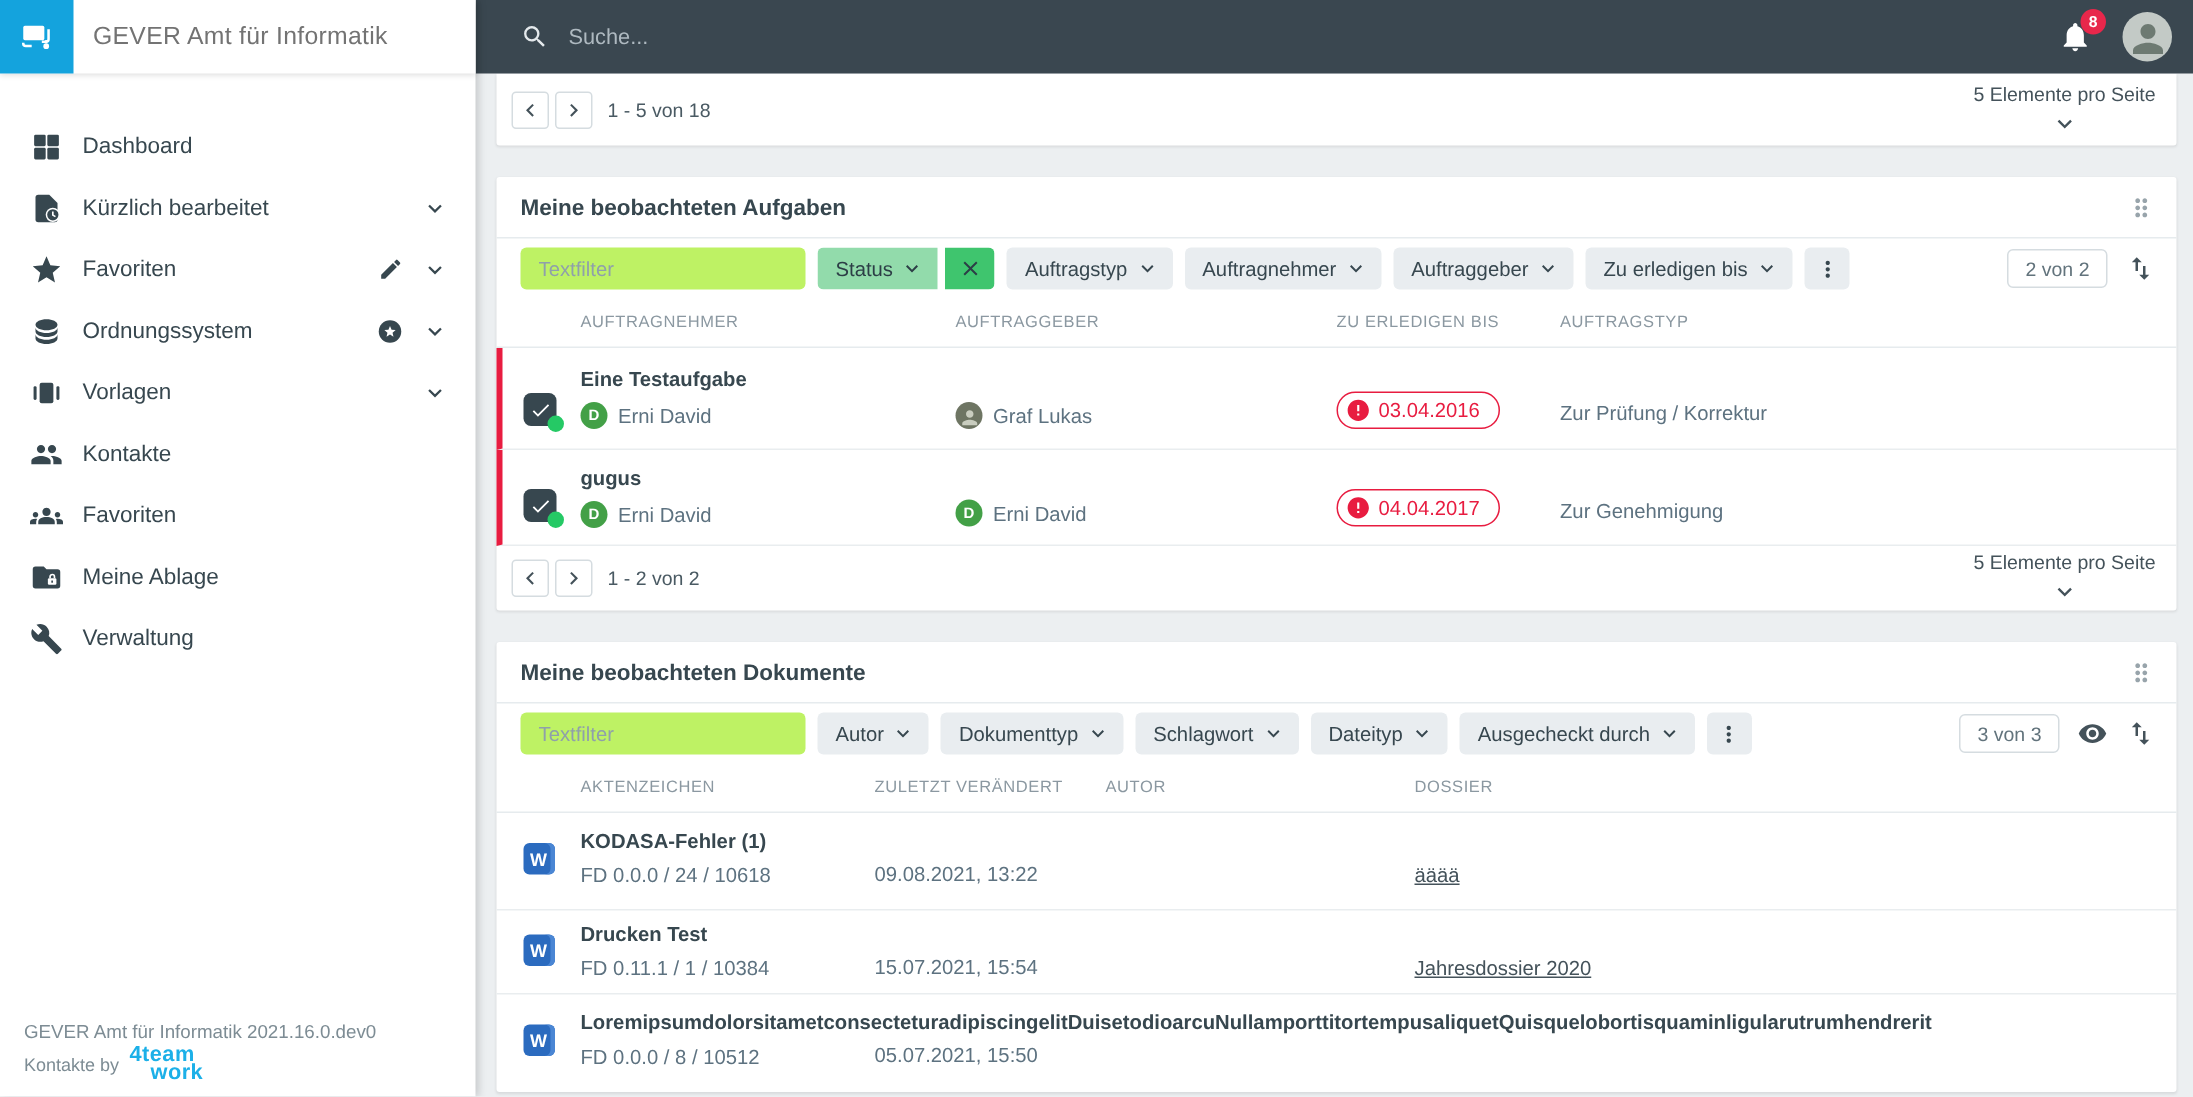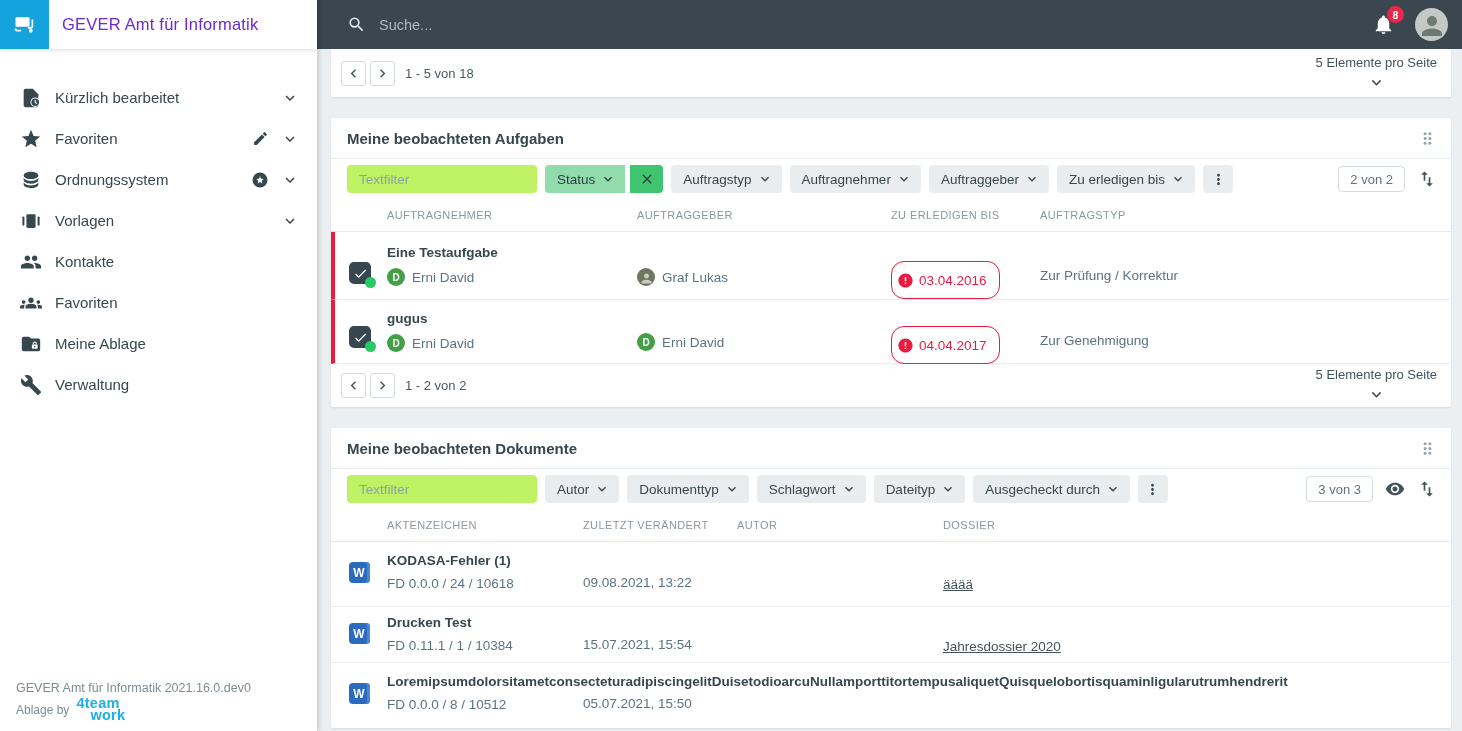--- a/index.html
+++ b/index.html
@@ -11,21 +11,21 @@
     color:#37474f;
   }
   svg { display:block; }
 
   
   .sidebar { position:absolute; left:0; top:0; width:317px; height:731px; background:#fff;
              z-index:3; box-shadow:2px 0 5px rgba(0,0,0,.15); display:flex; flex-direction:column; }
   .logo-row { height:49px; display:flex; align-items:center; flex:none;
               box-shadow:0 1px 4px rgba(0,0,0,.14); position:relative; z-index:2; background:#fff; }
   .logo-box { width:49px; height:49px; background:#14a3dd; display:flex; align-items:center; justify-content:center; flex:none; }
-  .app-title { margin-left:13px; font-size:16.5px; font-weight:500; color:#6d28d9; letter-spacing:.2px; }
+  .app-title { margin-left:13px; font-size:16.5px; font-weight:500; color:#737373; letter-spacing:.2px; }
   .nav { flex:1; padding-top:28px; }
   .nav-item { height:41px; display:flex; align-items:center; padding:0 18px 0 20px; cursor:pointer; }
   .nav-icon { width:22px; height:22px; margin-right:13px; flex:none; color:#37474f; }
   .nav-label { font-size:15px; font-weight:500; color:#37474f; flex:1; white-space:nowrap; }
   .nav-right { display:flex; align-items:center; gap:12px; color:#37474f; }
   .sidebar-footer { padding:0 10px 10px 16px; flex:none; }
   .version-line { font-size:12.5px; color:#7d8c94; margin-bottom:3px; white-space:nowrap; }
   .created-row { display:flex; align-items:center; gap:7px; }
   .created-label { font-size:12px; color:#7d8c94; }
   .ftw-logo { color:#1cb0e8; font-weight:700; font-size:14.5px; line-height:11.5px; letter-spacing:.3px; }
@@ -96,21 +96,21 @@
   .status-dot { position:absolute; right:-3px; bottom:-2px; width:11px; height:11px; border-radius:50%; background:#25c965; }
   .cell-main { width:250px; flex:none; padding-top:13px; }
   .row-title { font-size:13.5px; font-weight:600; color:#37474f; margin-bottom:8px; }
   .person { display:flex; align-items:center; gap:7px; font-size:13.5px; color:#5d7280; }
   .avatar-initial { width:18px; height:18px; border-radius:50%; background:#43a047; color:#fff;
                     font-size:10px; font-weight:700; display:flex; align-items:center; justify-content:center; flex:none; }
   .avatar-photo { width:18px; height:18px; border-radius:50%; background:#6e7563; overflow:hidden;
                   display:flex; align-items:flex-end; justify-content:center; flex:none; color:#c9cdbf; }
   .cell-giver { width:254px; flex:none; padding-top:36px; }
   .cell-due { width:149px; flex:none; padding-top:29px; }
-  .due-pill { display:inline-flex; align-items:center; gap:5px; height:38px; border:1px solid #e81c40;
+  .due-pill { display:inline-flex; align-items:center; gap:5px; height:25px; border:1px solid #e81c40;
               border-radius:13px; padding:0 12px 0 5px; color:#e81c40; font-size:13.5px; }
   .cell-type { flex:1; padding-top:36px; font-size:13.5px; color:#5d7280; }
   .panel-pager { height:43px; display:flex; align-items:center; padding:0 14px 0 10px; }
 
   
   .doc-row { display:flex; align-items:flex-start; border-bottom:1px solid #e9edef; cursor:pointer; }
   .doc-row.h65 { height:65px; } .doc-row.h56 { height:56px; } .doc-row.last { border-bottom:none; }
   .dcell-icon { width:56px; flex:none; padding-top:20px; display:flex; justify-content:center; }
   .word-icon { width:21px; height:21px; background:#2b6bbf; border-radius:4px; color:#fff;
                font-weight:700; font-size:12px; display:flex; align-items:center; justify-content:center;
@@ -142,20 +142,31 @@
         </svg>
       </span>
     </div>
     <div class="app-title">GEVER Amt für Informatik</div>
   </div>
 
   <nav class="nav">
     <div class="nav-item">
       <span class="nav-icon">
         <svg viewBox="0 0 24 24" width="22" height="22" fill="currentColor">
+            <rect x="3" y="3" width="8.4" height="8.4" rx="1"></rect>
+            <rect x="12.6" y="3" width="8.4" height="8.4" rx="1"></rect>
+            <rect x="3" y="12.6" width="8.4" height="8.4" rx="1"></rect>
+            <rect x="12.6" y="12.6" width="8.4" height="8.4" rx="1"></rect>
+          </svg>
+      </span>
+      <span class="nav-label">Dashboard</span>
+    </div>
+    <div class="nav-item">
+      <span class="nav-icon">
+        <svg viewBox="0 0 24 24" width="22" height="22" fill="currentColor">
             <path d="M14 2H6a2 2 0 0 0-2 2v16a2 2 0 0 0 2 2h12a2 2 0 0 0 2-2V8l-6-6z"></path>
             <circle cx="16.6" cy="16.6" r="5.2" fill="#fff"></circle>
             <circle cx="16.6" cy="16.6" r="4.1" fill="currentColor"></circle>
             <path d="M16.6 14.1v2.7l1.9 1.1" stroke="#fff" stroke-width="1.2" fill="none"></path>
           </svg>
       </span>
       <span class="nav-label">Kürzlich bearbeitet</span>
       <span class="nav-right">
         <span>
             <svg viewBox="0 0 24 24" width="18" height="18" fill="currentColor">
@@ -255,21 +266,21 @@
             <path d="M22.7 19l-9.1-9.1c.9-2.3.4-5-1.5-6.9-2-2-5-2.4-7.4-1.3L9 6 6 9 1.6 4.7C.4 7.1.9 10.1 2.9 12.1c1.9 1.9 4.6 2.4 6.9 1.5l9.1 9.1c.4.4 1 .4 1.4 0l2.3-2.3c.5-.4.5-1.1.1-1.4z"></path>
           </svg>
       </span>
       <span class="nav-label">Verwaltung</span>
     </div>
   </nav>
 
   <div class="sidebar-footer">
     <div class="version-line">GEVER Amt für Informatik 2021.16.0.dev0</div>
     <div class="created-row">
-      <span class="created-label">Ablage by</span>
+      <span class="created-label">Kontakte by</span>
       <span class="ftw-logo">
         <span>4team</span>
         <span class="l2">work</span>
       </span>
     </div>
   </div>
 </aside>
 
 <header class="topbar">
   <span class="search-icon">

